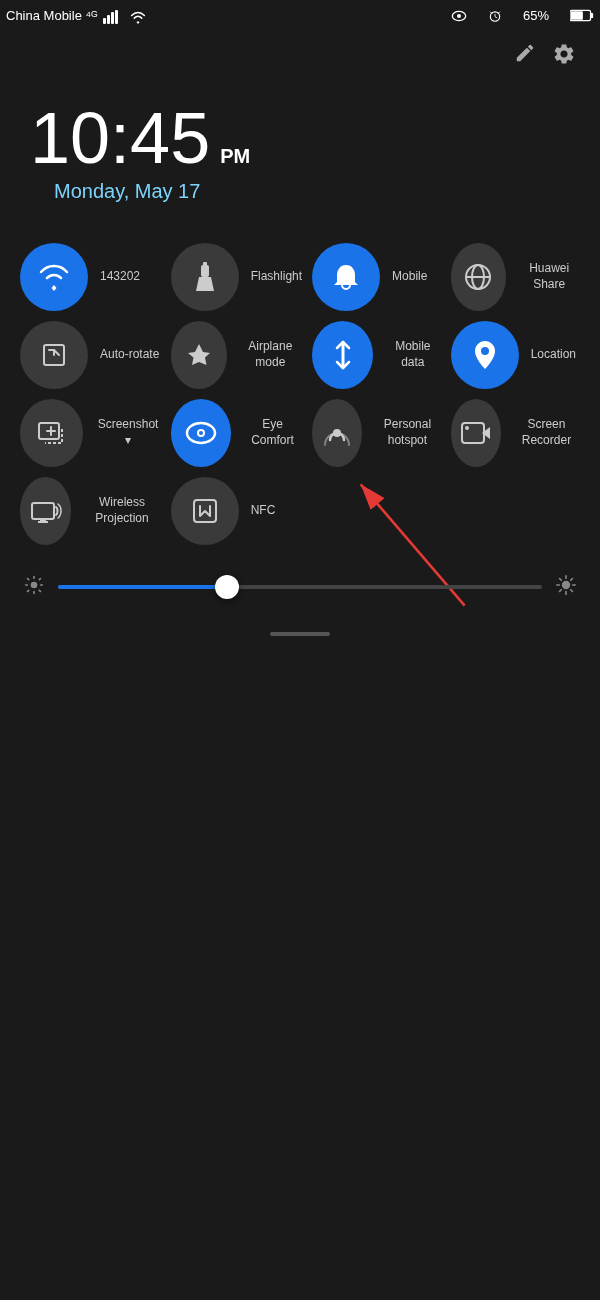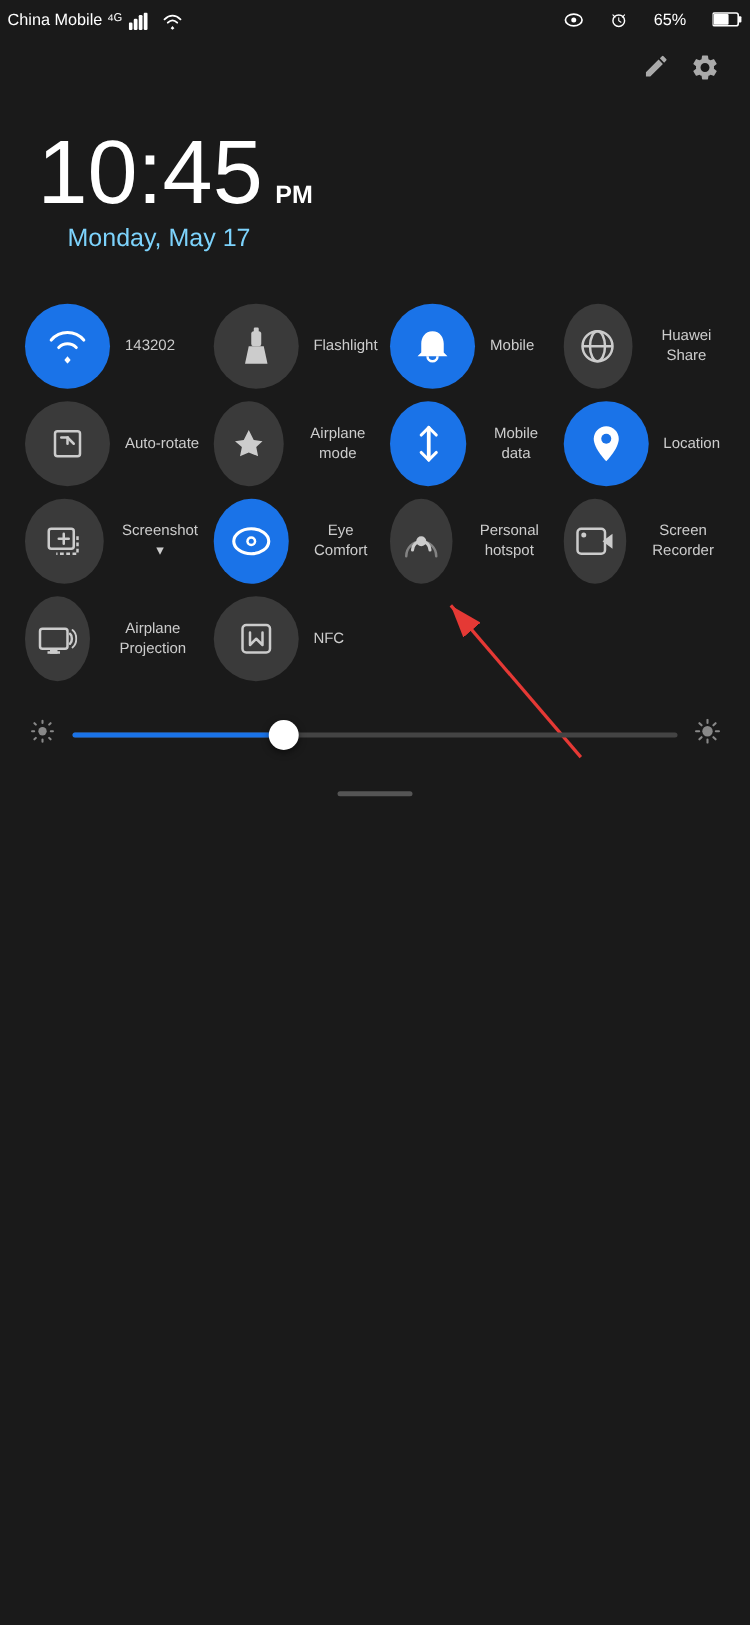--- a/index.html
+++ b/index.html
@@ -363,21 +363,21 @@
       <div class="tile">
         <div class="tile-circle">
           <svg width="32" height="28" viewBox="0 0 32 28">
             <rect x="2" y="6" width="22" height="16" rx="2" stroke="#ccc" stroke-width="2" fill="none"></rect>
             <rect x="10" y="22" width="6" height="4" fill="#ccc"></rect>
             <path d="M8 25h10" stroke="#ccc" stroke-width="2"></path>
             <path d="M26 10c2 1.5 2 6.5 0 8" stroke="#ccc" stroke-width="2" fill="none" stroke-linecap="round"></path>
             <path d="M28 7c4 3 4 11 0 14" stroke="#ccc" stroke-width="1.5" fill="none" stroke-linecap="round"></path>
           </svg>
         </div>
-        <div class="tile-label">Airplane Projection</div>
+        <div class="tile-label">Wireless Projection</div>
       </div>
       <div class="tile">
         <div class="tile-circle">
           <svg width="28" height="28" viewBox="0 0 28 28">
             <rect x="3" y="3" width="22" height="22" rx="3" stroke="#ccc" stroke-width="2" fill="none"></rect>
             <path d="M9 9v10l5-5 5 5V9" stroke="#ccc" stroke-width="2" fill="none" stroke-linecap="round" stroke-linejoin="round"></path>
           </svg>
         </div>
         <div class="tile-label">NFC</div>
       </div>

